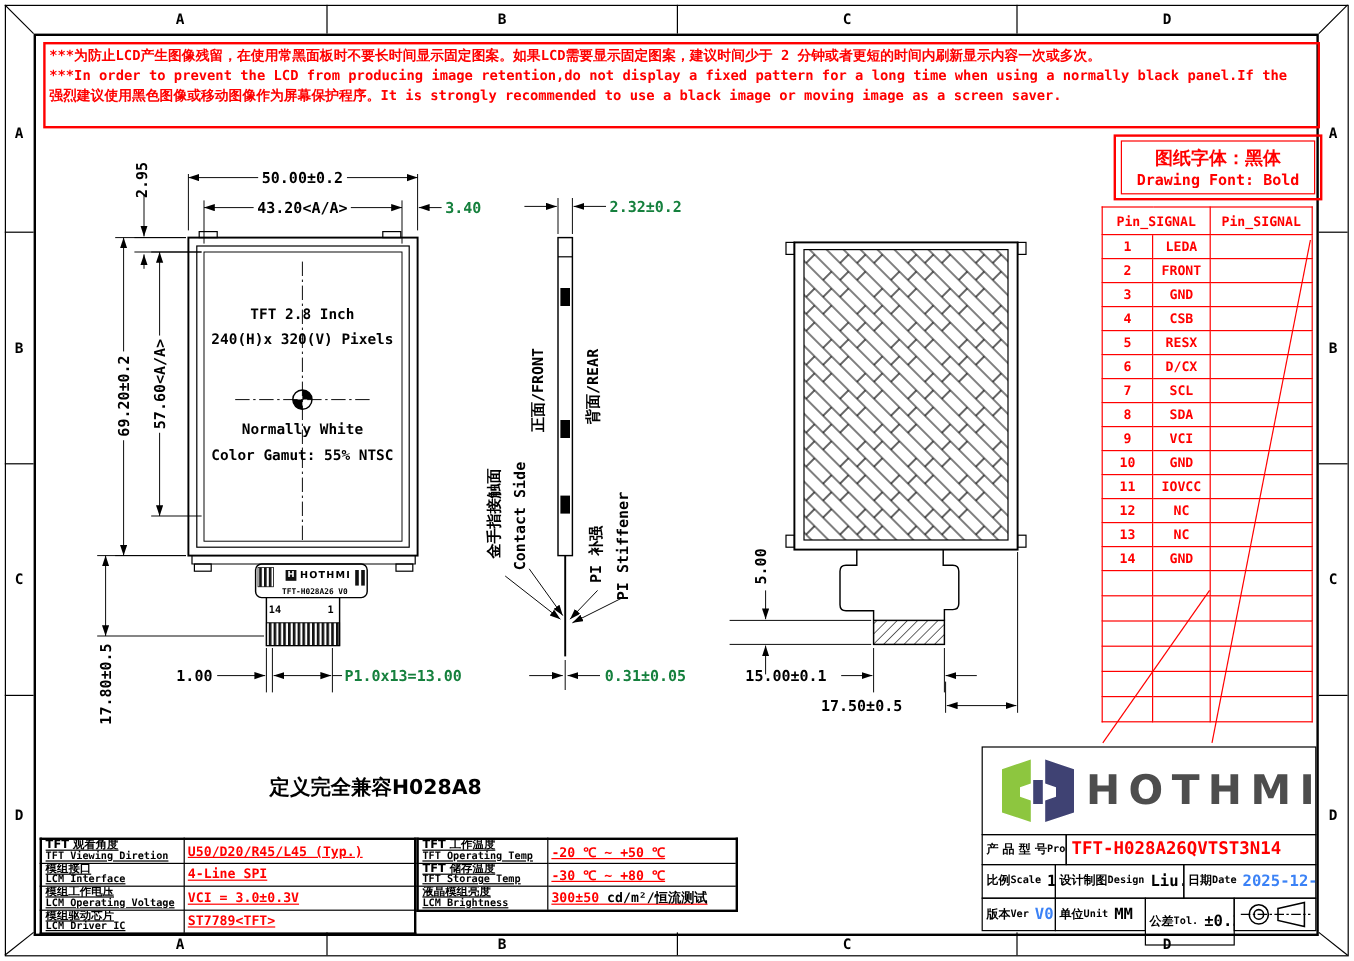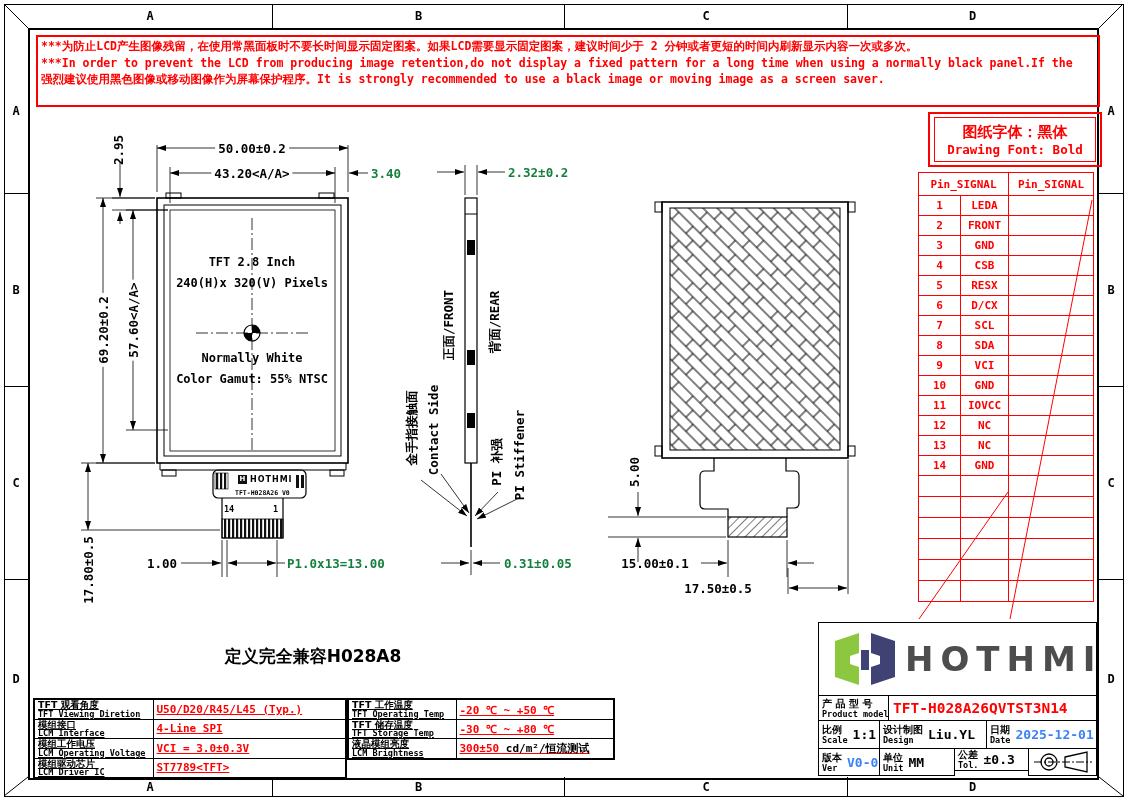--- a/index.html
+++ b/index.html
@@ -61,21 +61,21 @@
   .spectable{position:absolute;z-index:2;border-collapse:collapse;table-layout:fixed;border:2px solid #000;}
   .spectable td{border:1px solid #000;padding:0 0 0 3px;vertical-align:middle;overflow:hidden;}
   .spectable tr td{height:18px;text-decoration:underline;}
   .sp-cn{font:bold 9.5px "DejaVu Sans",sans-serif;line-height:9.5px;white-space:nowrap;}
   .sp-en{font:bold 8.5px "DejaVu Sans Mono",monospace;line-height:9px;white-space:nowrap;}
   .sp-val{font:bold 11px "DejaVu Sans Mono",monospace;color:#f00;white-space:nowrap;padding-left:6px;}
   .sp-suffix{color:#000;}
   
   .tblock{position:absolute;left:818px;top:622px;width:279px;height:154px;z-index:2;}
   .tcell{position:absolute;border:1px solid #000;box-sizing:border-box;display:flex;align-items:center;overflow:hidden;}
-  .tlab{display:flex;flex-direction:column;justify-content:center;padding-left:3px;}
+  .tlab{display:flex;flex-direction:row;justify-content:center;padding-left:3px;}
   .tlab .cn{font:bold 10px "DejaVu Sans",sans-serif;line-height:11px;white-space:nowrap;}
   .tlab .en{font:bold 8.5px "DejaVu Sans Mono",monospace;line-height:10px;white-space:nowrap;}
   .tval{font:bold 13px "DejaVu Sans Mono",monospace;padding-left:5px;white-space:nowrap;}
   .tval.red{color:#3b82f6;}
   .model-val{font:bold 14.5px "DejaVu Sans Mono",monospace;color:#f00;white-space:nowrap;padding-left:4px;}
   .logo-wrap{display:flex;align-items:center;gap:8px;padding-left:14px;}
   .logo-text{font:bold 34px "DejaVu Sans",sans-serif;letter-spacing:7px;color:#4d4d4d;}
 </style>
 </head>
 <body>
@@ -521,21 +521,21 @@
         </div>
       <span class="tval red">V0-0</span>
     </div>
     <div class="tcell" style="left:61px;top:126px;width:76px;height:28px">
       <div class="tlab">
           <span class="cn">单位</span>
           <span class="en">Unit</span>
         </div>
       <span class="tval">MM</span>
     </div>
-    <div class="tcell" style="left:136px;top:126px;width:75px;height:23px">
+    <div class="tcell" style="left:136px;top:126px;width:75px;height:40px">
       <div class="tlab">
           <span class="cn">公差</span>
           <span class="en">Tol.</span>
         </div>
       <span class="tval">±0.3</span>
     </div>
     <div class="tcell" style="left:210px;top:126px;width:69px;height:28px;justify-content:center">
       <svg width="60" height="24" viewBox="0 0 60 24">
         <line x1="1" y1="12" x2="59" y2="12" stroke="#000" stroke-width="1" stroke-dasharray="8 2 2 2"></line>
         <circle cx="16" cy="12" r="8" fill="none" stroke="#000" stroke-width="1.3"></circle>

